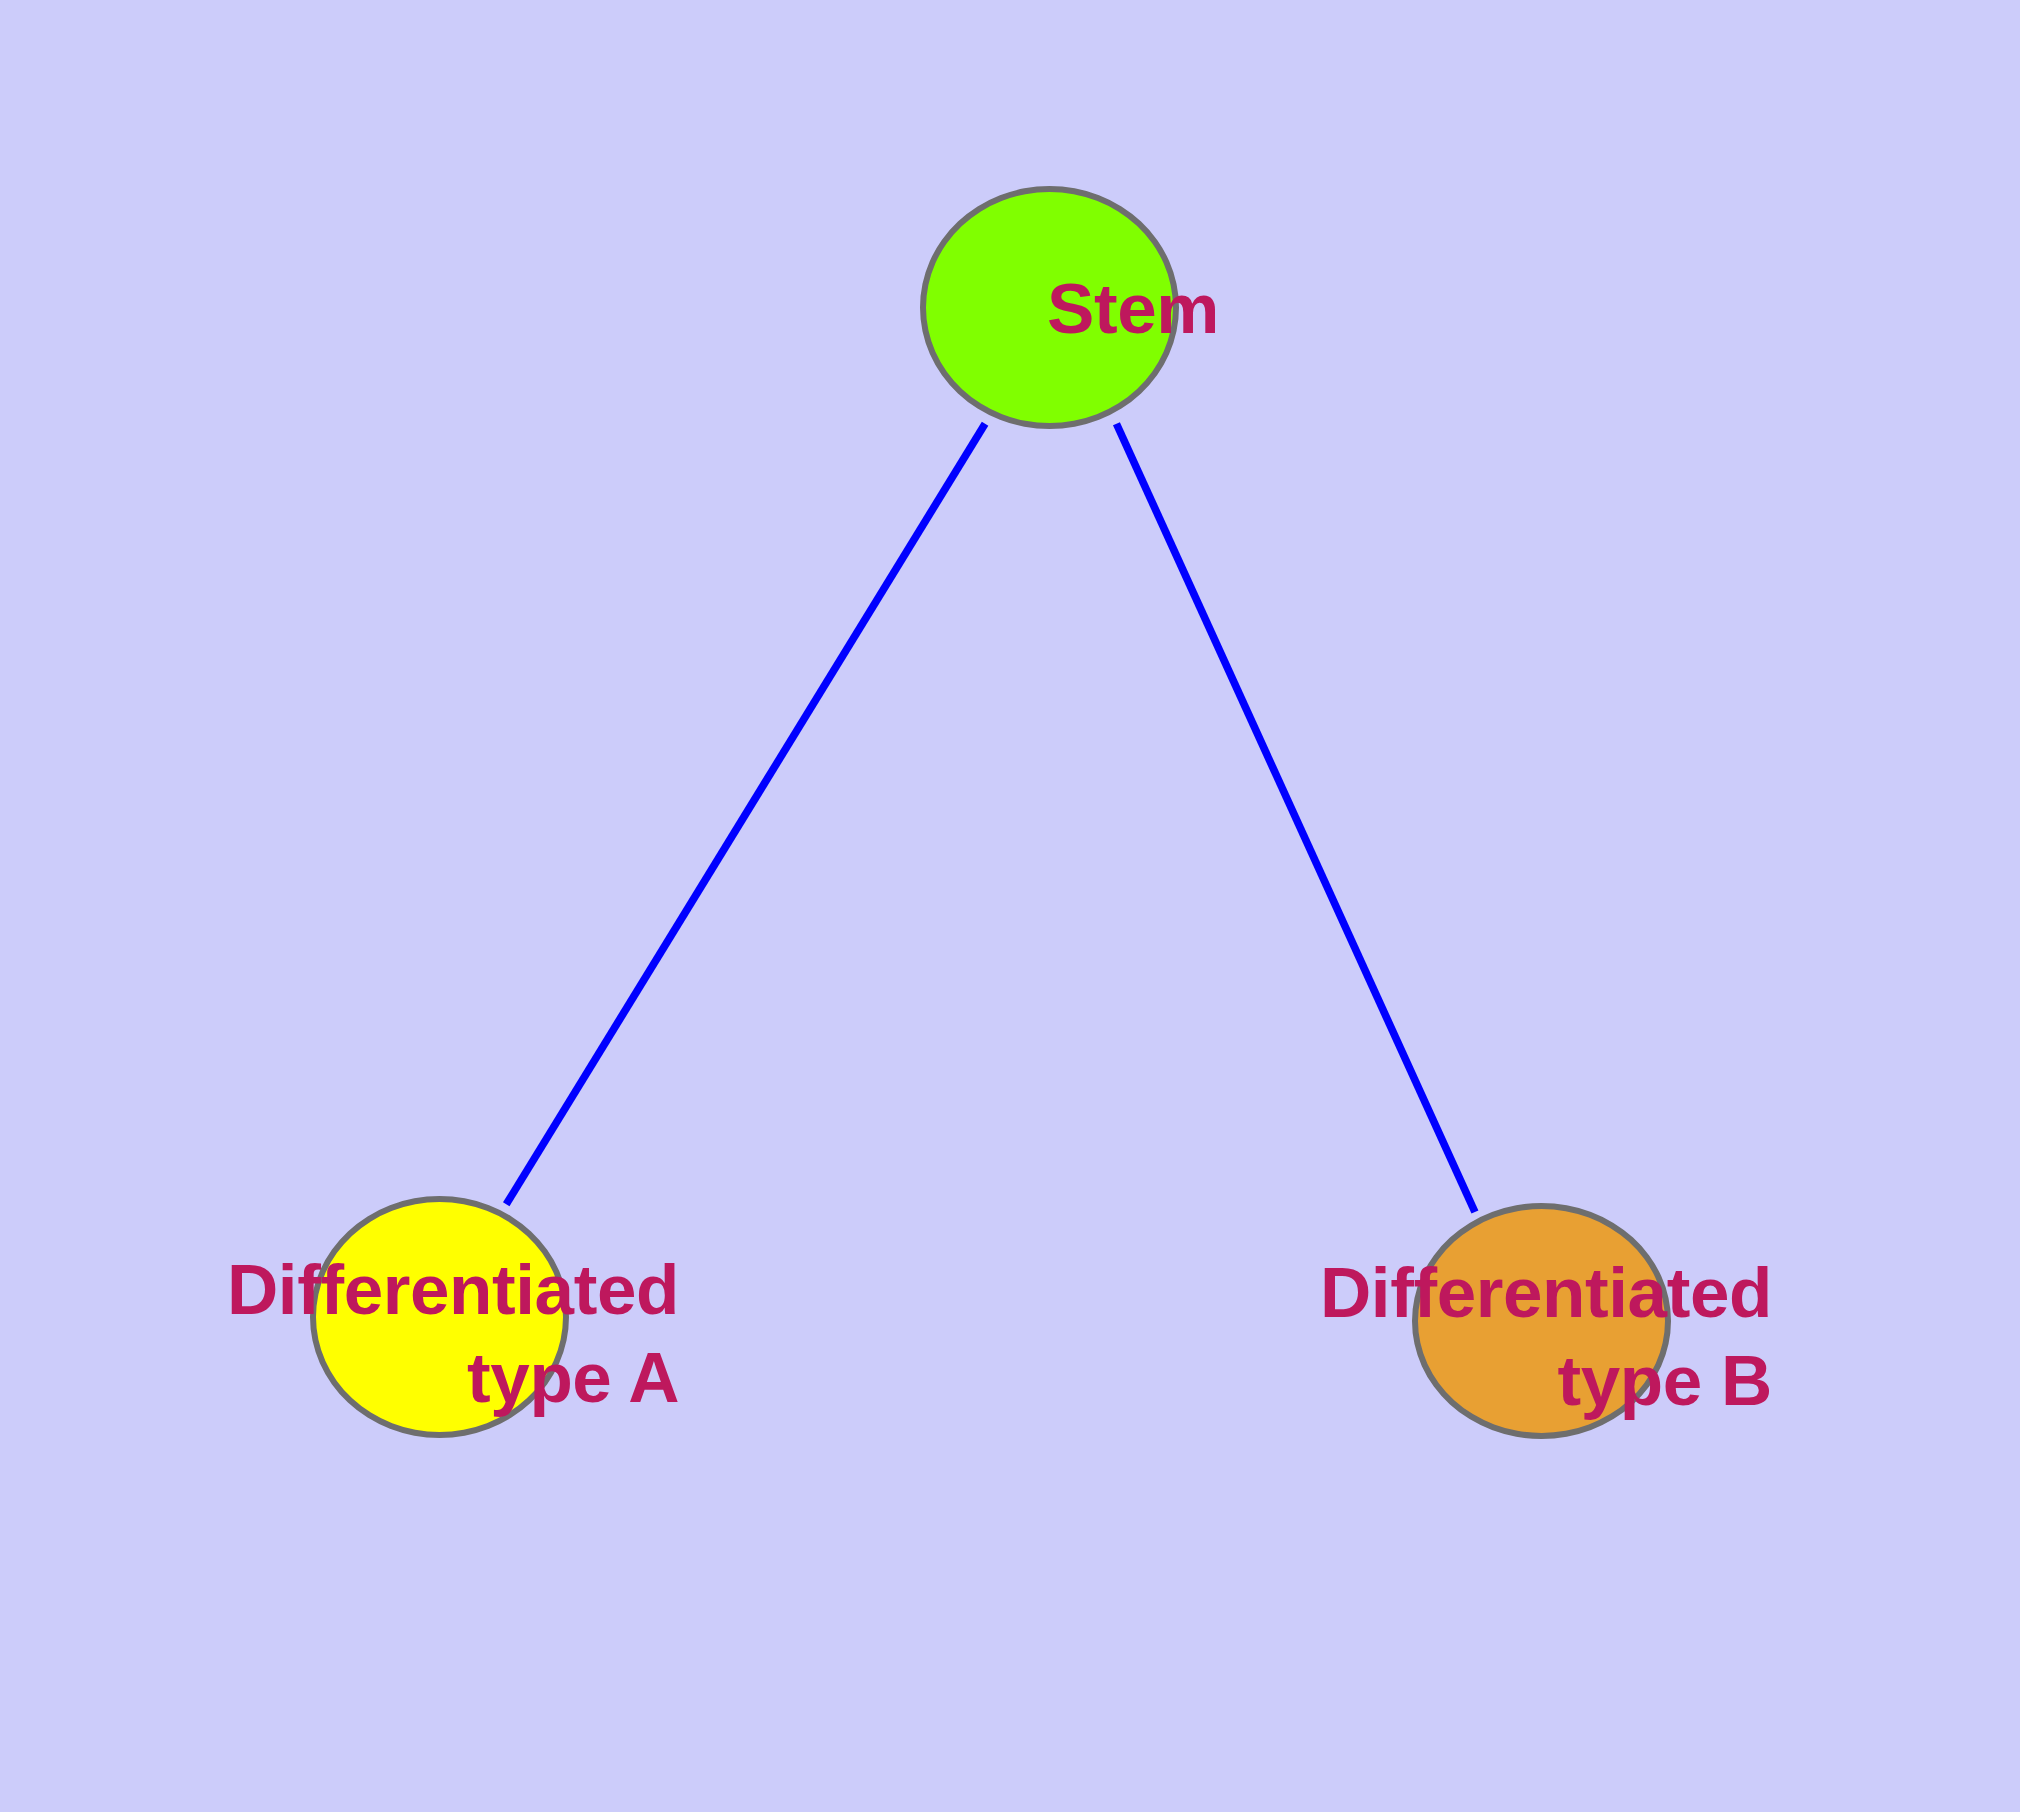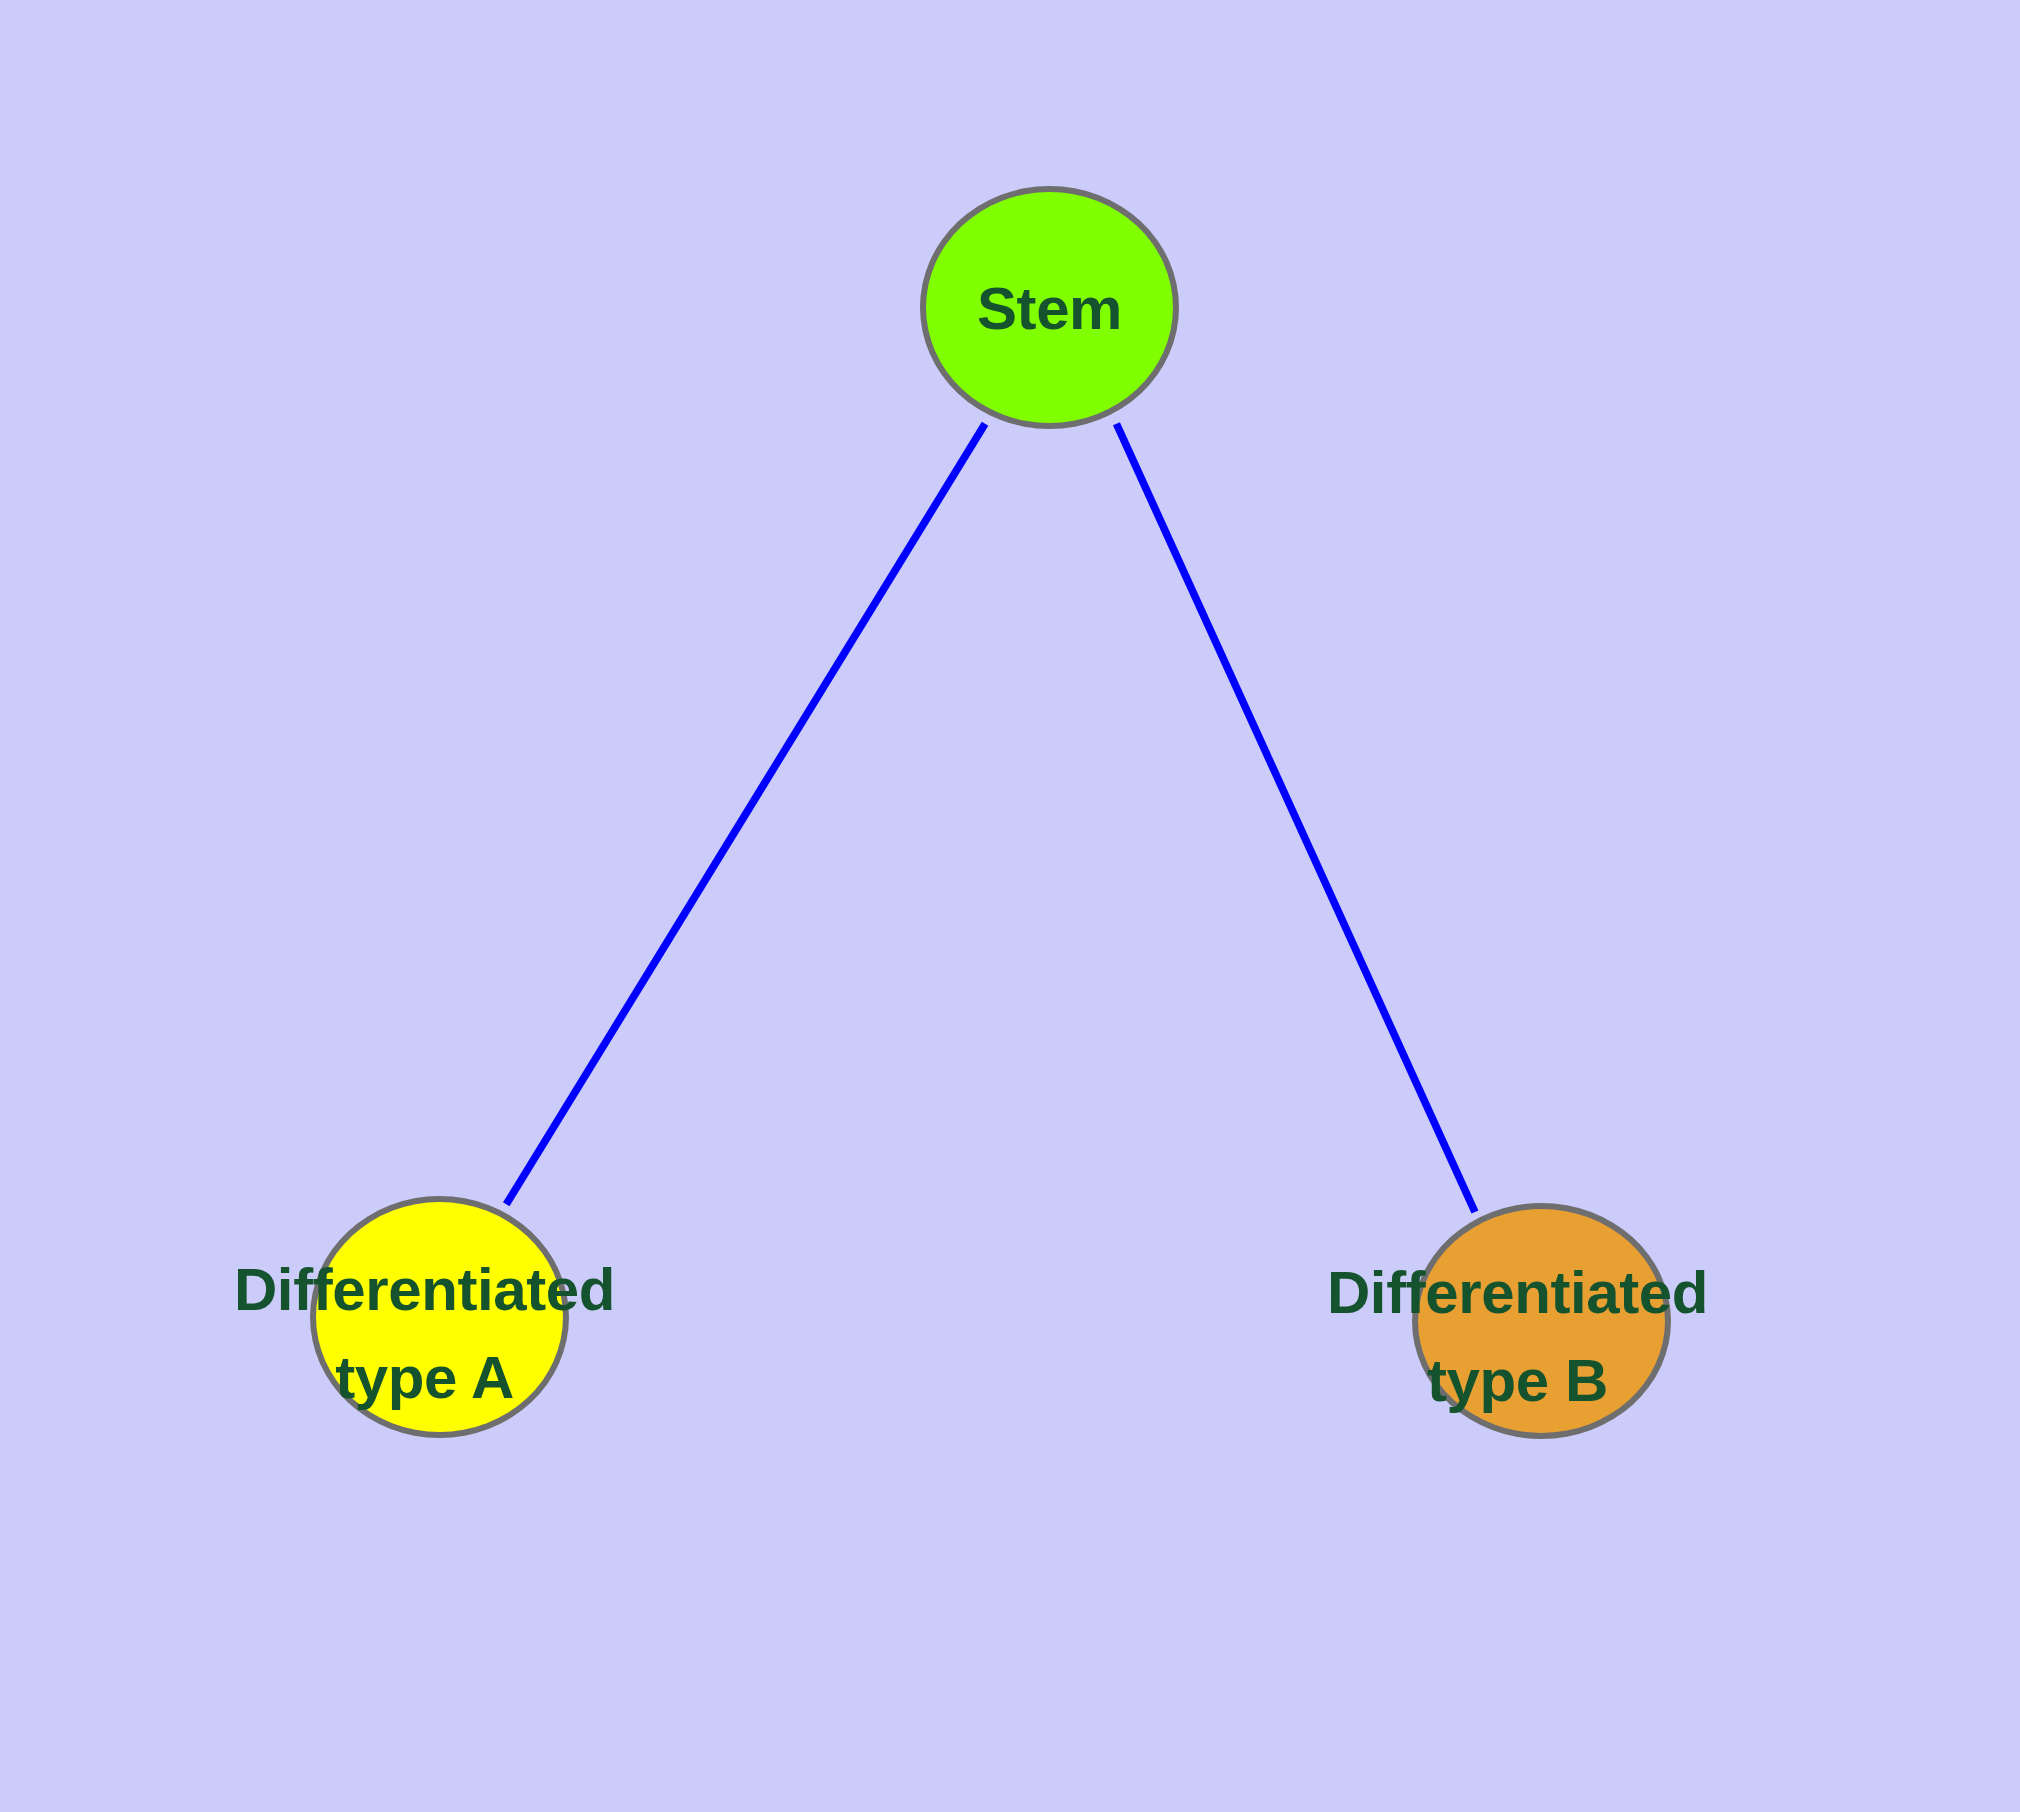--- a/index.html
+++ b/index.html
@@ -23,24 +23,24 @@
     height: 1812px;
   }
   .node {
     position: absolute;
     border-radius: 50%;
     box-sizing: border-box;
     border: 6px solid #6e6e6e;
   }
   .node-label {
     position: absolute;
-    text-align: center;
-    color: #14532d;
+    text-align: right;
+    color: #be185d;
     font-weight: bold;
-    font-size: 60px;
+    font-size: 71px;
     line-height: 88px;
     letter-spacing: -0.4px;
     white-space: pre;
     pointer-events: none;
   }
   #node-stem {
     left: 920px;
     top: 186px;
     width: 259px;
     height: 243px;

